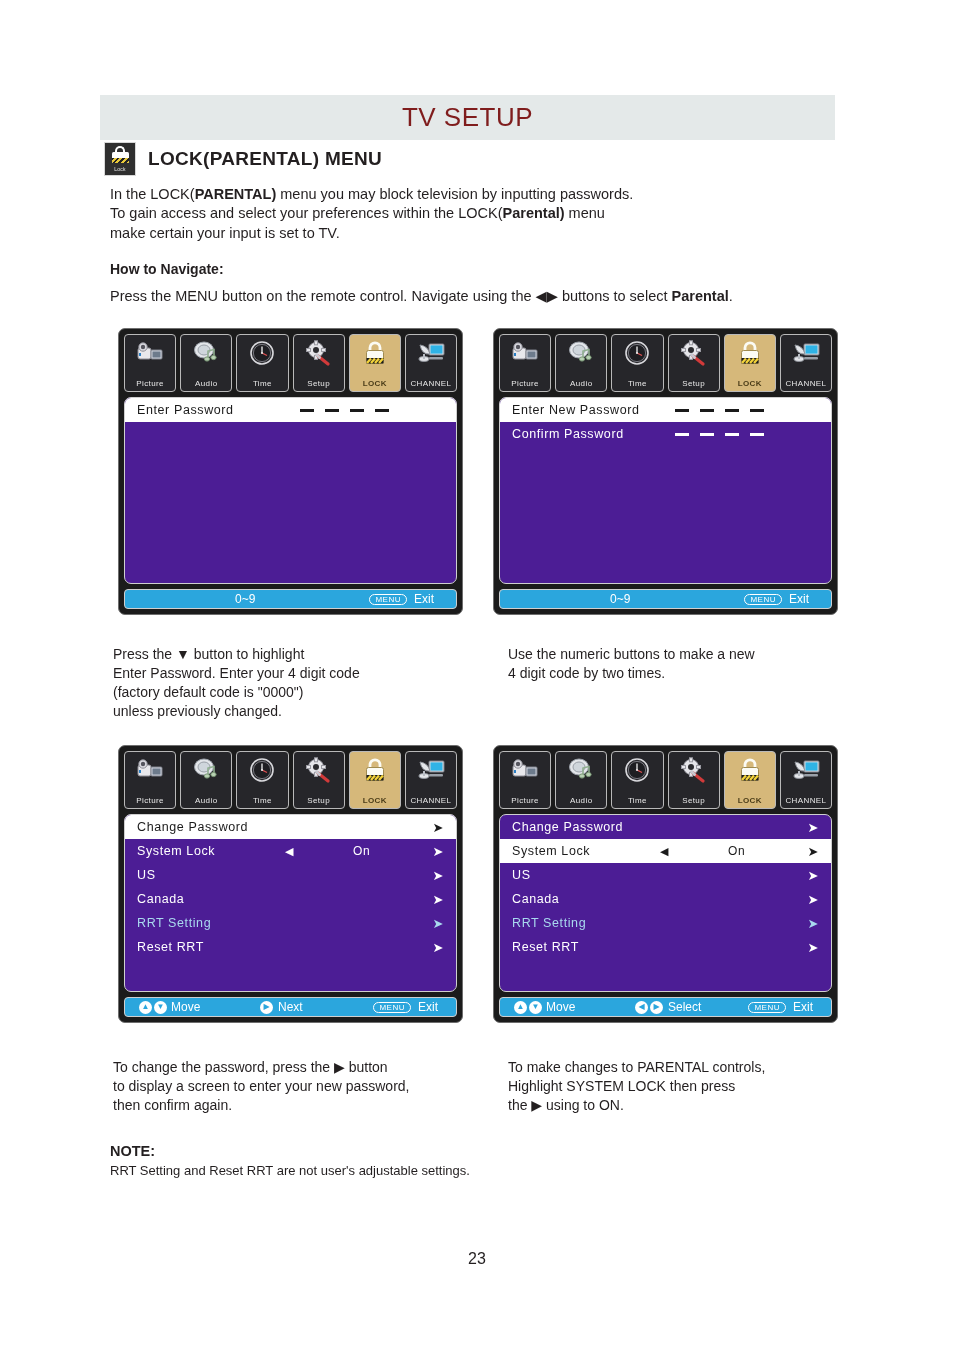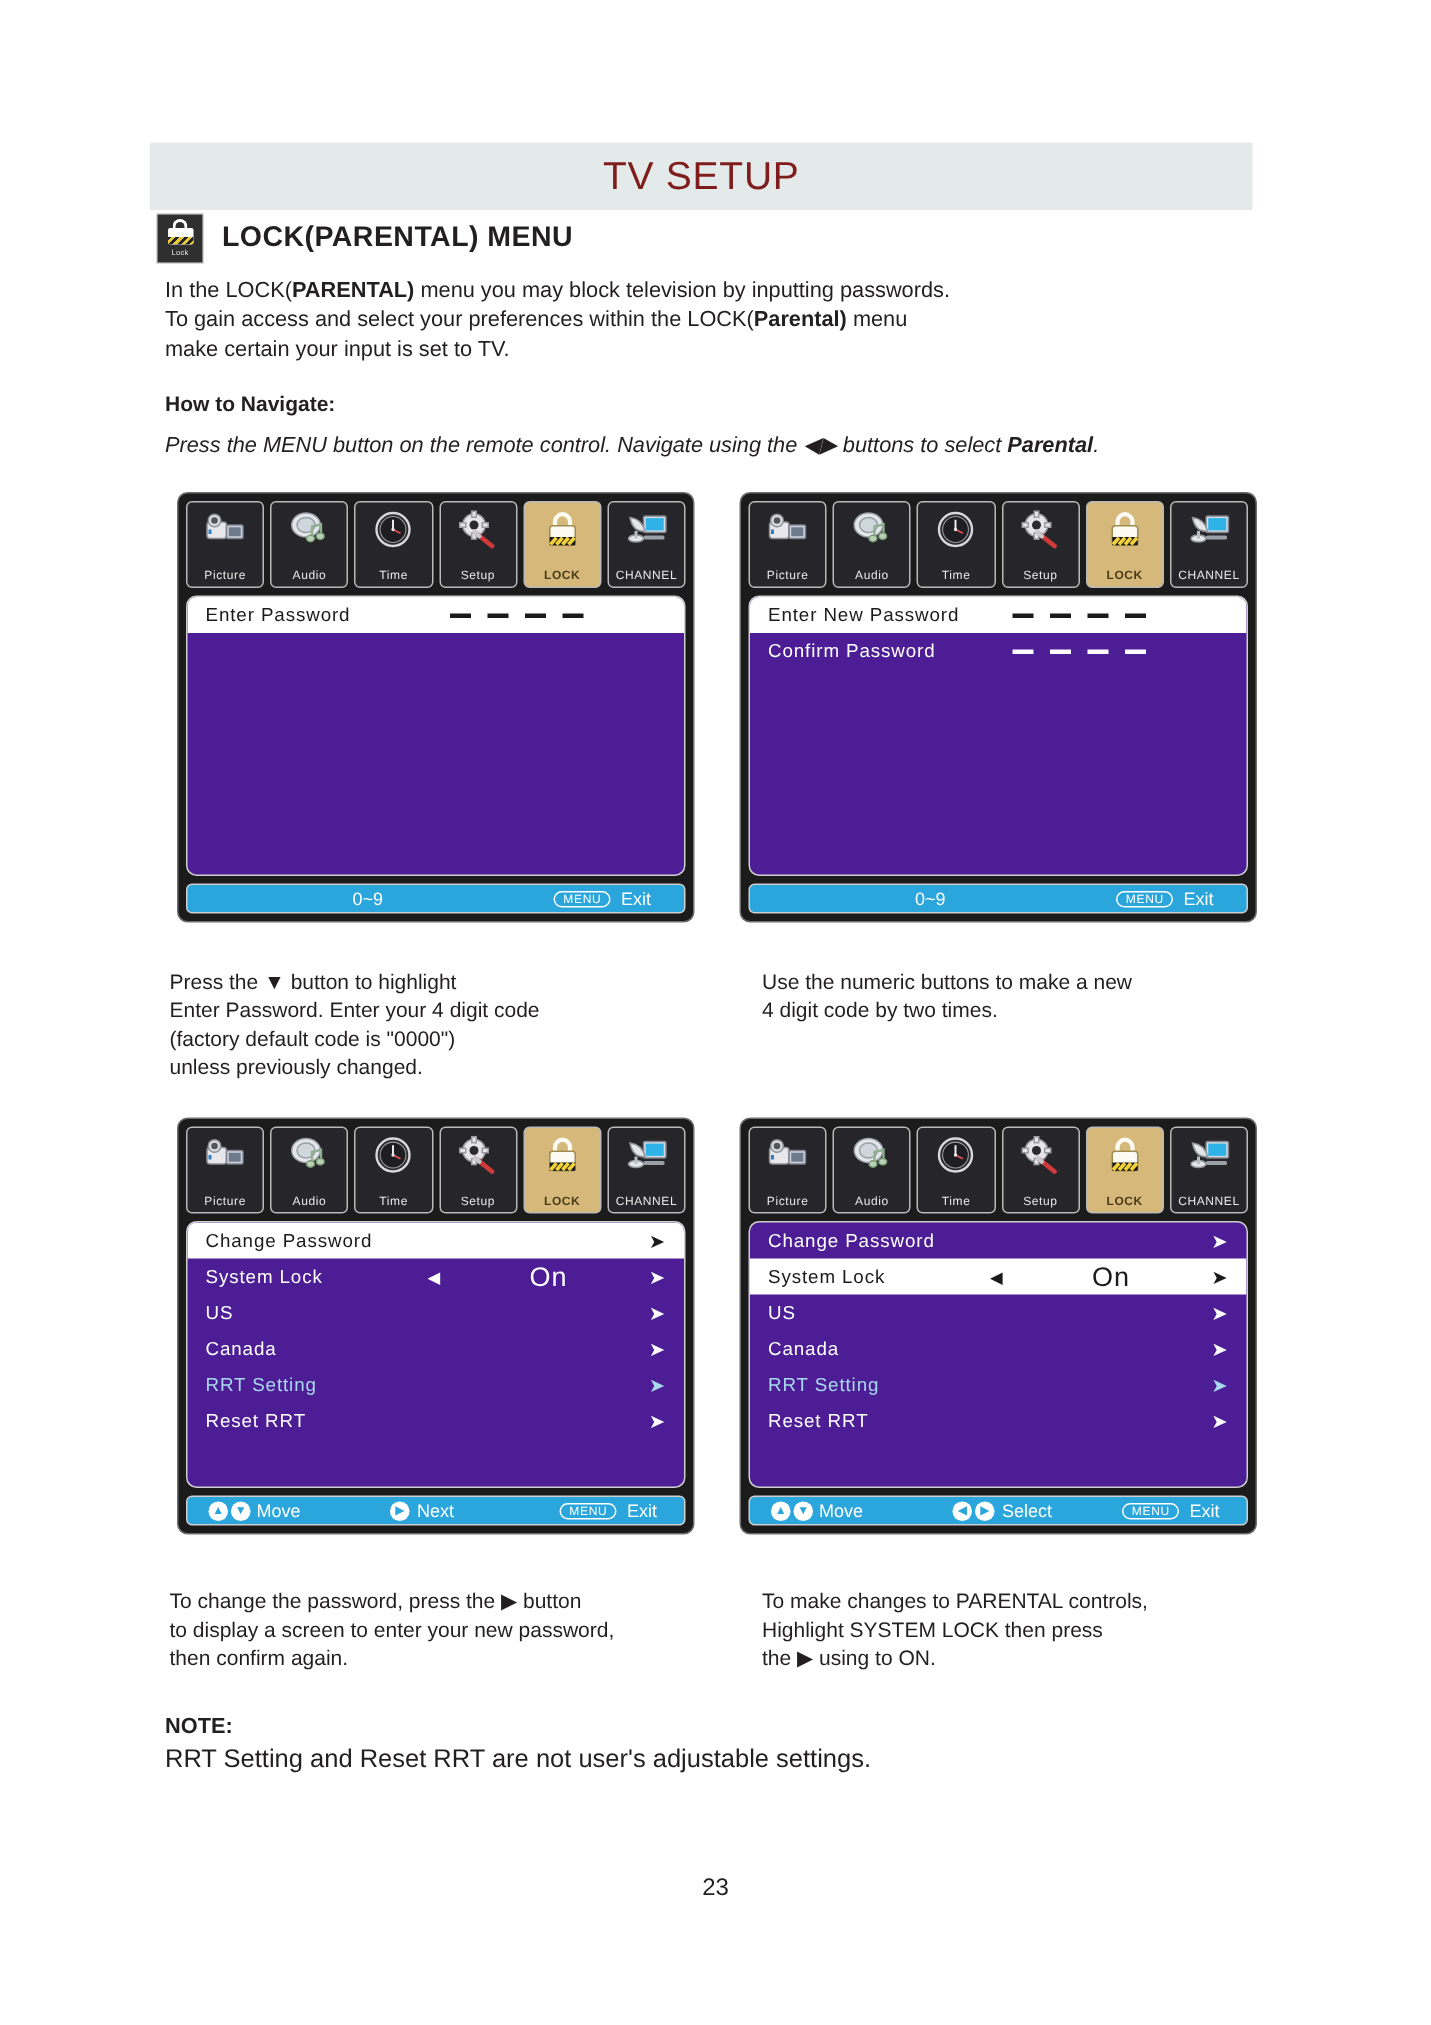--- a/index.html
+++ b/index.html
@@ -57,21 +57,20 @@
     position:absolute; left:110px; top:185px; width:720px;
     font-size:14.5px; line-height:1.33;
   }
   .howto-label{
     position:absolute; left:110px; top:261px;
     font-size:14px; font-weight:bold;
   }
   .howto-text{
     position:absolute; left:110px; top:288px; width:730px;
     font-size:14.5px;
-    font-style:italic;
   }
 
   
   .osd{
     position:absolute; width:345px;
     background:#1b1b1b;
     border:1.5px solid #6e6e6e;
     border-radius:7px;
     padding:5px;
   }
@@ -106,21 +105,21 @@
   .osd-row .rlabel{ flex:0 0 auto; }
   .osd-row .dashes{
     position:absolute; left:175px; display:flex; gap:11px; align-items:center;
   }
   .dash{ width:14px; height:3px; background:#ffffff; }
   .osd-row.hl .dash{ background:#1a1a1a; }
 
   .osd-row .arrow-r{ margin-left:auto; font-size:13px; }
   .osd-row.dim .arrow-r{ color:#a9d9ef; }
   .osd-row .arrow-l{ position:absolute; left:160px; font-size:11px; }
-  .osd-row .valtxt{ position:absolute; left:228px; font-size:18px;text-align:right; }
+  .osd-row .valtxt{ position:absolute; left:228px; font-size:12px;text-align:right; }
 
   .osd-foot{
     margin-top:5px; height:20px; background:#2ba6dd;
     border:1.2px solid #cfcfcf; border-radius:4px;
     display:flex; align-items:center; color:#ffffff; font-size:12px;
     position:relative;
   }
   .foot-seg{ position:absolute; display:flex; align-items:center; gap:2px; }
 
   .cbtn{
@@ -130,21 +129,21 @@
   }
   .menu-pill{
     border:1.2px solid #ffffff; border-radius:8px;
     padding:0px 5px; font-size:8px; letter-spacing:0.5px; margin-right:5px;
   }
 
   
   .cap-txt{ position:absolute; font-size:14px; line-height:1.35; }
 
   .note-label{ position:absolute; left:110px; top:1143px; font-size:14.5px; font-weight:bold; }
-  .note-text{ position:absolute; left:110px; top:1163px; font-size:17px; }
+  .note-text{ position:absolute; left:110px; top:1163px; font-size:13px; }
 
   .page-num{
     position:absolute; left:0; right:0; top:1250px; text-align:center;
     font-size:16px; color:#231f20;
   }
 </style>
 </head>
 <body>
 
 <div class="header-band">

